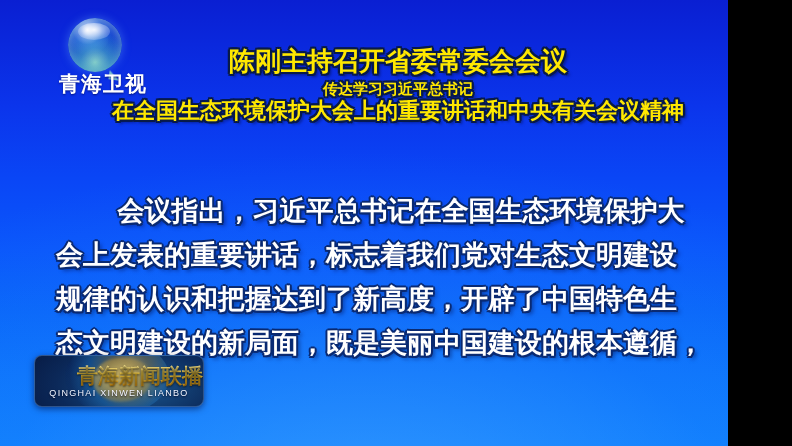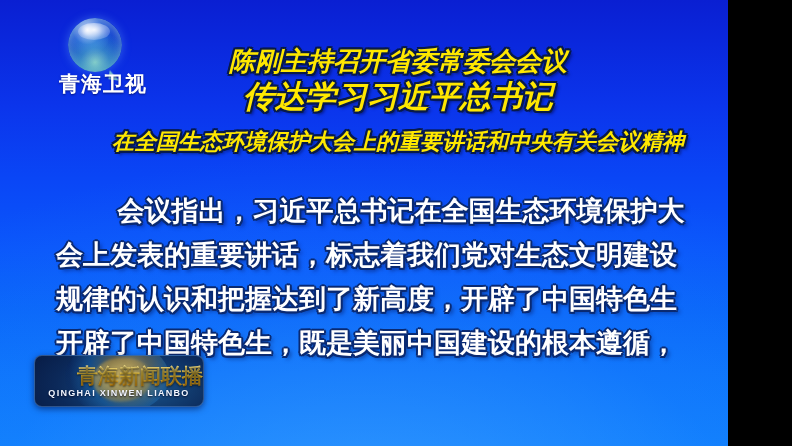--- a/index.html
+++ b/index.html
@@ -104,24 +104,23 @@
     text-shadow:
       -1.6px -1.6px 0 #081a4a,
        1.6px -1.6px 0 #081a4a,
       -1.6px  1.6px 0 #081a4a,
        1.6px  1.6px 0 #081a4a,
       -2.2px 0 0 #081a4a,
        2.2px 0 0 #081a4a,
        0 -2.2px 0 #081a4a,
        0  2.2px 0 #081a4a,
        3px 3px 3px rgba(0,8,60,0.55);
-    font-style: italic;
   }
   .hl-1 { font-size: 26px; margin-bottom: 5px; }
-  .hl-2 { font-size: 31px; margin-bottom: 17px; }
+  .hl-2 { font-size: 15px; margin-bottom: 3px; }
   .hl-3 { font-size: 22px; }
 
   
   .body-text {
     position: absolute;
     left: 56px;
     top: 172px;
     width: 690px;
     margin-top: 17px;
   }
@@ -198,21 +197,21 @@
     text-shadow: 0 1px 2px rgba(0,0,0,0.55);
     white-space: nowrap;
   }
   .bug-en {
     position: absolute;
     left: 0;
     top: 32px;
     width: 168px;
     text-align: center;
     font-size: 9px;
-    font-weight: bold;
+    font-weight: normal;
     letter-spacing: 1.3px;
     color: #f2f6ff;
     text-shadow: 0 1px 2px rgba(0,0,30,0.8);
     white-space: nowrap;
   }
 </style>
 </head>
 <body>
 
 <div id="screen">
@@ -226,21 +225,21 @@
   <div class="headline">
     <div class="hl-line hl-1">陈刚主持召开省委常委会会议</div>
     <div class="hl-line hl-2">传达学习习近平总书记</div>
     <div class="hl-line hl-3">在全国生态环境保护大会上的重要讲话和中央有关会议精神</div>
   </div>
 
   <div class="body-text">
     <div class="bt-line first">会议指出，习近平总书记在全国生态环境保护大</div>
     <div class="bt-line">会上发表的重要讲话，标志着我们党对生态文明建设</div>
     <div class="bt-line">规律的认识和把握达到了新高度，开辟了中国特色生</div>
-    <div class="bt-line">开辟了中国特色生，既是美丽中国建设的根本遵循，</div>
+    <div class="bt-line">态文明建设的新局面，既是美丽中国建设的根本遵循，</div>
   </div>
 
   <div class="prog-bug">
     <div class="globe"></div>
     <div class="globe-land"></div>
     <div class="bug-cn">青海新闻联播</div>
     <div class="bug-en">QINGHAI XINWEN LIANBO</div>
   </div>
 
 </div>

